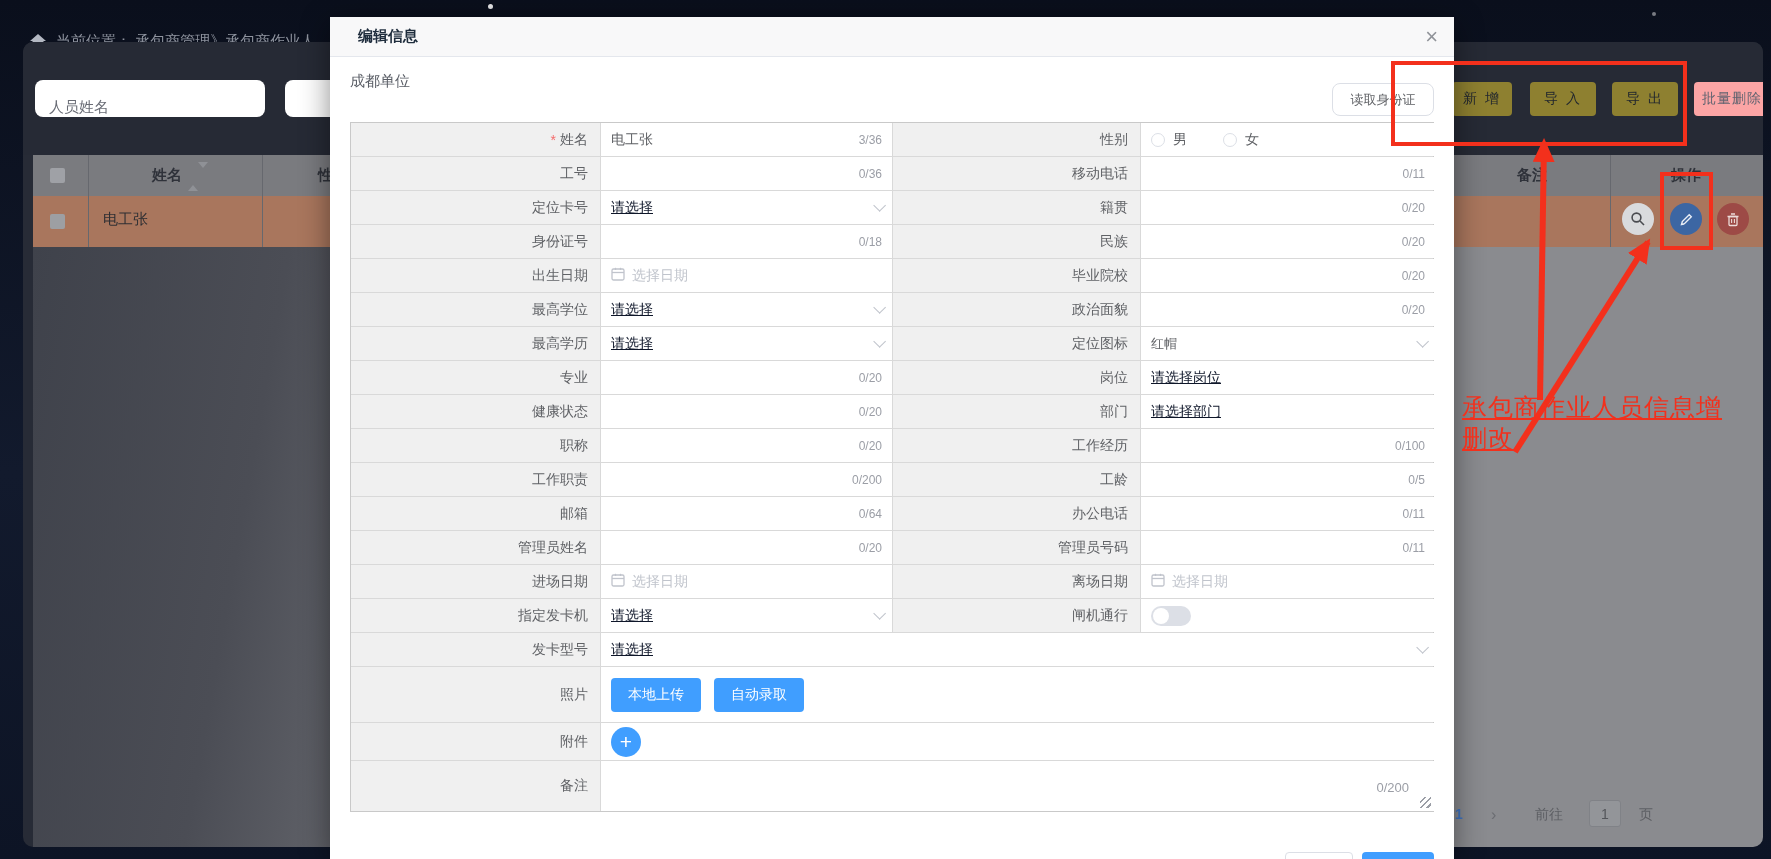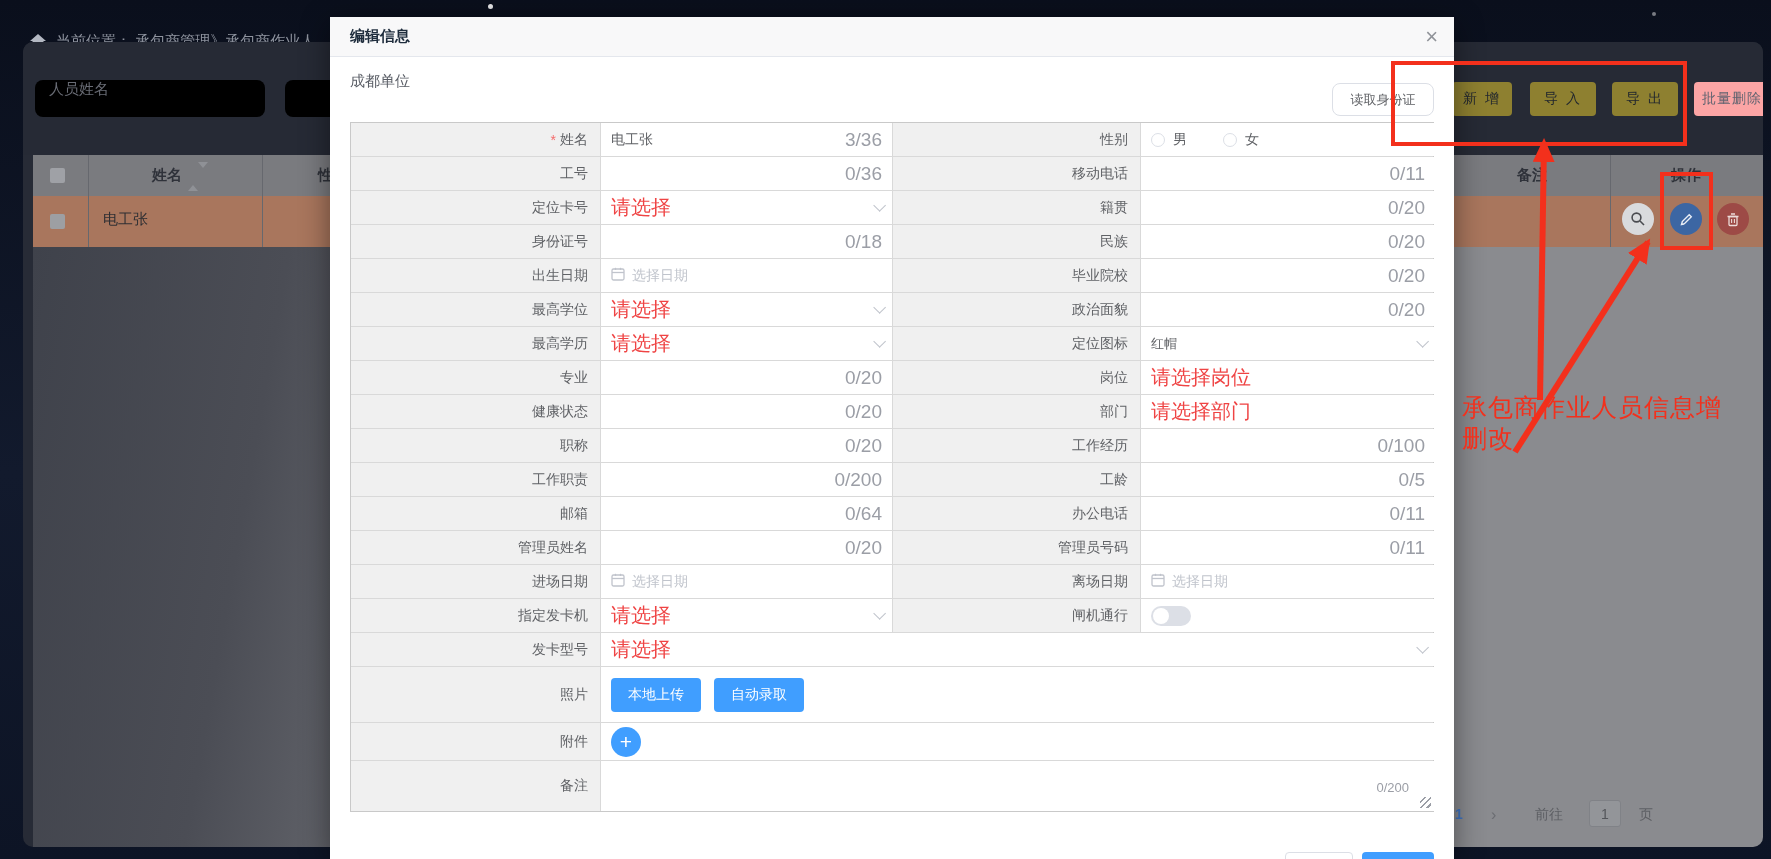--- a/index.html
+++ b/index.html
@@ -10,22 +10,22 @@
   .dot1 { left:488px; top:4px; width:5px; height:5px; opacity:.9; }
   .dot2 { left:1652px; top:12px; width:4px; height:4px; opacity:.45; }
 
   
   .crumb { position:absolute; left:30px; top:32px; display:flex; align-items:center; gap:10px;
            color:#8e939e; font-size:15px; white-space:nowrap; }
   .crumb svg { flex:0 0 auto; }
   .card { position:absolute; left:23px; top:42px; width:1740px; height:805px;
           border-radius:10px; overflow:hidden; background:#272b36; }
   .toolbar { position:absolute; left:0; top:0; width:100%; height:113px; background:#262a35; }
-  .s-input { position:absolute; height:37px; border-radius:8px; background:#000000;
-             color:#696c75; font-size:15px; display:flex; align-items:flex-start; padding:0 14px; }
+  .s-input { position:absolute; height:37px; border-radius:8px; background:#ffffff;
+             color:#696c75; font-size:15px; display:flex; align-items:flex-end; padding:0 14px; }
   .s1 { left:12px; top:38px; width:230px; }
   .s2 { left:262px; top:38px; width:95px; }
   .tb-btn { position:absolute; top:40px; height:34px; border:none; border-radius:4px;
             font-size:14px; letter-spacing:2px; cursor:pointer; }
   .ylw { background:#8e8030; color:#1f242e; }
   .b-add { left:1429px; width:60px; }
   .b-imp { left:1507px; width:66px; }
   .b-exp { left:1589px; width:66px; }
   .b-del { left:1671px; width:76px; background:#fca5a5; color:#626470; letter-spacing:1px; }
 
@@ -53,42 +53,42 @@
   .pg-next { left:1468px; color:#6b6d72; font-size:16px; cursor:pointer; }
   .pg-goto { left:1512px; }
   .pg-input { position:absolute; left:1566px; top:758px; width:32px; height:27px; text-align:center;
               background:#939599; border:1px solid #808287; border-radius:3px; color:#53555a; font-size:14px; }
   .pg-unit { left:1616px; }
 
   
   .modal { position:absolute; left:330px; top:17px; width:1124px; height:842px; background:#fff;
            border-radius:4px 4px 0 0; box-shadow:0 6px 30px rgba(0,0,0,.45); }
   .m-head { height:40px; background:#f8f8f9; border-bottom:1px solid #e4e7ed;
-            display:flex; align-items:center; padding:0 16px 0 20px; }
+            display:flex; align-items:center; padding:0 16px 0 28px; }
   .m-title { font-size:15px; font-weight:700; color:#1f2d3d; }
   .m-close { margin-left:auto; font-size:22px; color:#909399; line-height:1; cursor:pointer; background:none; border:none; }
   .m-unit { position:absolute; left:20px; top:55px; font-size:15px; color:#5a5e66; }
   .m-readid { position:absolute; right:20px; top:66px; width:102px; height:33px; background:#fff;
               border:1px solid #dcdfe6; border-radius:8px; color:#606266; font-size:13px; cursor:pointer; }
 
   .form { position:absolute; left:20px; top:105px; width:1084px; border:1px solid #c9c9c9; background:#fff; }
   .fr { display:flex; height:34px; border-bottom:1px solid #d9d9d9; }
   .fr:last-child { border-bottom:none; }
   .fr.h56 { height:56px; } .fr.h38 { height:38px; } .fr.h50 { height:50px; }
   .lb { width:250px; background:#f0f0f0; border-right:1px solid #d9d9d9; display:flex;
         align-items:center; justify-content:flex-end; padding-right:12px;
         color:#606266; font-size:14px; flex:0 0 auto; }
   .in { width:292px; display:flex; align-items:center; padding:0 10px; border-right:1px solid #d9d9d9;
         background:#fff; position:relative; flex:0 0 auto; }
   .lb2 { width:248px; } .in2 { width:294px; border-right:none; }
   .in.full { width:834px; border-right:none; }
   .req { color:#f56c6c; margin-right:4px; }
   .ti { flex:1; min-width:0; border:none; outline:none; font-size:14px; color:#606266; background:transparent; }
-  .cnt { margin-left:auto; color:#9b9ea6; font-size:19px; padding-left:6px; }
-  .ph { color:#ef4444; font-size:20px; }
+  .cnt { margin-left:auto; color:#9b9ea6; font-size:12px; padding-left:6px; }
+  .ph { color:#0f172a; font-size:14px;text-decoration:underline; }
   .val { color:#606266; font-size:13px; }
   .chev { margin-left:auto; width:9px; height:9px; border-right:1.5px solid #c0c4cc;
           border-bottom:1.5px solid #c0c4cc; transform:rotate(45deg) translateY(-3px); }
   .dph { display:flex; gap:7px; color:#c0c4cc; font-size:14px; }
   .radio { width:14px; height:14px; border:1px solid #dcdfe6; border-radius:50%; background:#fff;
            display:inline-block; margin-right:8px; }
   .ropt { display:flex; align-items:center; color:#606266; font-size:14px; cursor:pointer; }
   .ropt + .ropt { margin-left:36px; }
   .switch { width:40px; height:20px; border-radius:10px; background:#dcdfe6; position:relative; cursor:pointer; }
   .switch::after { content:""; position:absolute; left:2px; top:2px; width:16px; height:16px;
@@ -100,21 +100,21 @@
   .ta { flex:1; height:100%; border:none; outline:none; resize:none; font-size:14px;
         color:#606266; padding:6px 2px; background:transparent; }
   .ta-cnt { position:absolute; right:26px; bottom:16px; color:#9b9ea6; font-size:13px; }
   .grip { position:absolute; right:4px; bottom:3px; width:11px; height:11px;
           background:repeating-linear-gradient(135deg, transparent 0 3px, #9b9ea6 3px 4.5px); }
   .m-foot-btn { position:absolute; top:835px; height:30px; border-radius:4px; }
   .f-cancel { left:955px; width:68px; background:#fff; border:1px solid #dcdfe6; }
   .f-ok { left:1032px; width:72px; background:#409eff; border:none; }
 
   
-  .ann { position:absolute; pointer-events:none; }
+  .ann { position:absolute; pointer-events:none;text-decoration:underline; }
   .ann-r1 { left:1391px; top:61px; width:296px; height:85px; border:4px solid #f3301c; }
   .ann-r2 { left:1660px; top:172px; width:53px; height:78px; border:4px solid #f3301c; }
   .ann-text { left:1462px; top:392px; width:280px; color:#f3301c; font-size:25px;
               line-height:31px; letter-spacing:1px; }
   svg.arrows { position:absolute; left:0; top:0; width:1771px; height:859px; pointer-events:none; }
 </style>
 </head>
 <body>
 
 <div class="stage">

